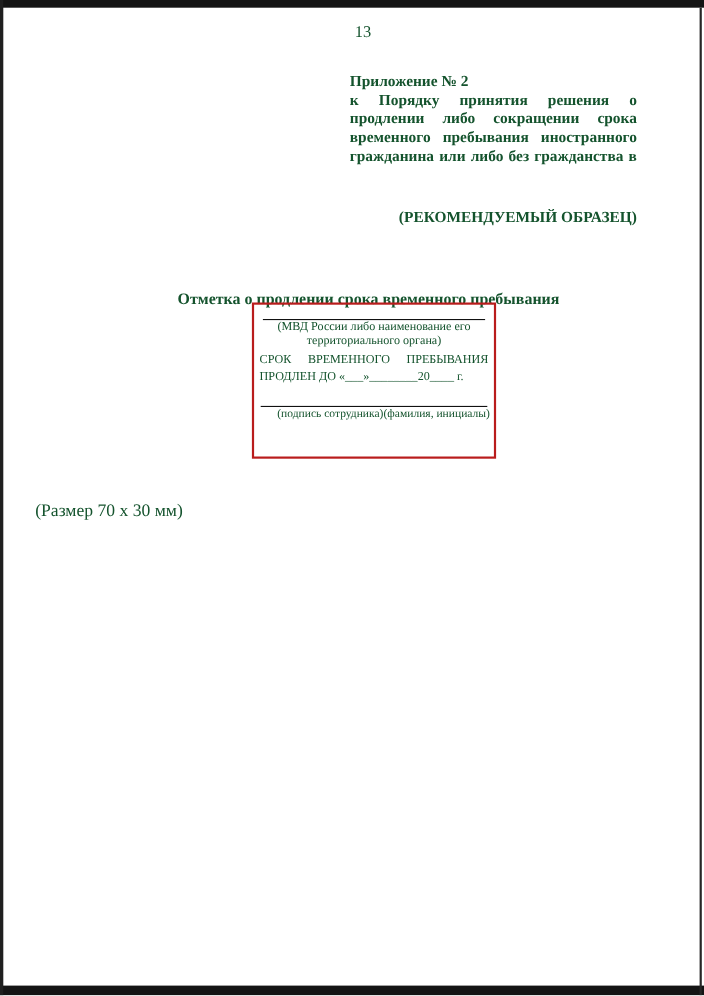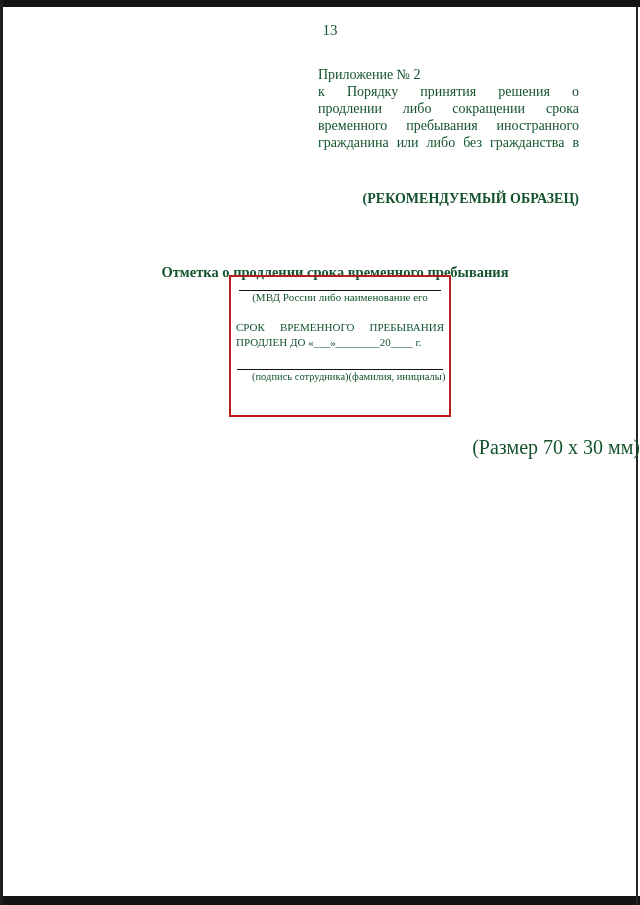--- a/index.html
+++ b/index.html
@@ -26,21 +26,21 @@
   .page-number {
     position:absolute; top:22px; left:0; right:0;
     text-align:center; text-indent:20px;
     font-size:15px;
   }
 
   .appendix {
     position:absolute; left:318px; top:66px; width:261px;
     font-size:14px; line-height:17px;
   }
-  .appendix .line { white-space:nowrap; }
+  .appendix .line { white-space:nowrap;font-weight:bold; }
   .just { text-align:justify; text-align-last:justify; white-space:normal !important; }
 
   .recommended {
     position:absolute; left:318px; top:191px; width:261px;
     text-align:right; font-weight:bold; font-size:14px;
   }
 
   .heading {
     position:absolute; left:155px; top:240px; width:360px;
     text-align:center; font-weight:bold; font-size:14.5px;margin-top:24px;
@@ -55,36 +55,36 @@
   .org-fill-line {
     margin:13px 3px 0 3px; height:0;
     border-top:1.5px solid #111;
   }
   .org-caption {
     text-align:center; font-size:11px; line-height:13px;
   }
   .stamp-body {
     font-size:11px; line-height:14.5px; white-space:nowrap;
   }
-  .stamp-body.first { margin-top:16px; }
+  .stamp-body.first { margin-top:3px; }
   .sig-fill-line {
     margin:20px 1px 0 1px; height:0;
     border-top:1.5px solid #111;
   }
   .sig-caption {
     text-align:center; font-size:10.5px; line-height:13px; white-space:nowrap;margin-left:16px;
   }
   .date-line {
     text-align:center; font-size:11px; line-height:14px; white-space:nowrap;
   }
 
   .size-caption {
-    position:absolute; top:436px; left:0; right:0;
-    text-align:right; text-indent:32px;
-    font-size:20px;
+    position:absolute; top:456px; left:0; right:0;
+    text-align:left; text-indent:32px;
+    font-size:16px;
   }
 </style>
 </head>
 <body>
 
 <div class="page">
 
   <div class="scan-top"></div>
   <div class="scan-bottom"></div>
   <div class="scan-left"></div>
@@ -100,20 +100,21 @@
     <div class="line just">гражданина или либо без гражданства в</div>
   </div>
 
   <div class="recommended">(РЕКОМЕНДУЕМЫЙ ОБРАЗЕЦ)</div>
 
   <div class="heading">Отметка о продлении срока временного пребывания</div>
 
   <div class="stamp">
     <div class="org-fill-line"></div>
     <div class="org-caption">(МВД России либо наименование его</div>
+    <div class="org-caption">территориального органа)</div>
     <div class="stamp-body first just">СРОК ВРЕМЕННОГО ПРЕБЫВАНИЯ</div>
     <div class="stamp-body">ПРОДЛЕН ДО «___»________20____ г.</div>
     <div class="sig-fill-line"></div>
     <div class="sig-caption">(подпись сотрудника)(фамилия, инициалы)</div>
   </div>
 
   <div class="size-caption">(Размер 70 x 30 мм)</div>
 
 </div>
 

